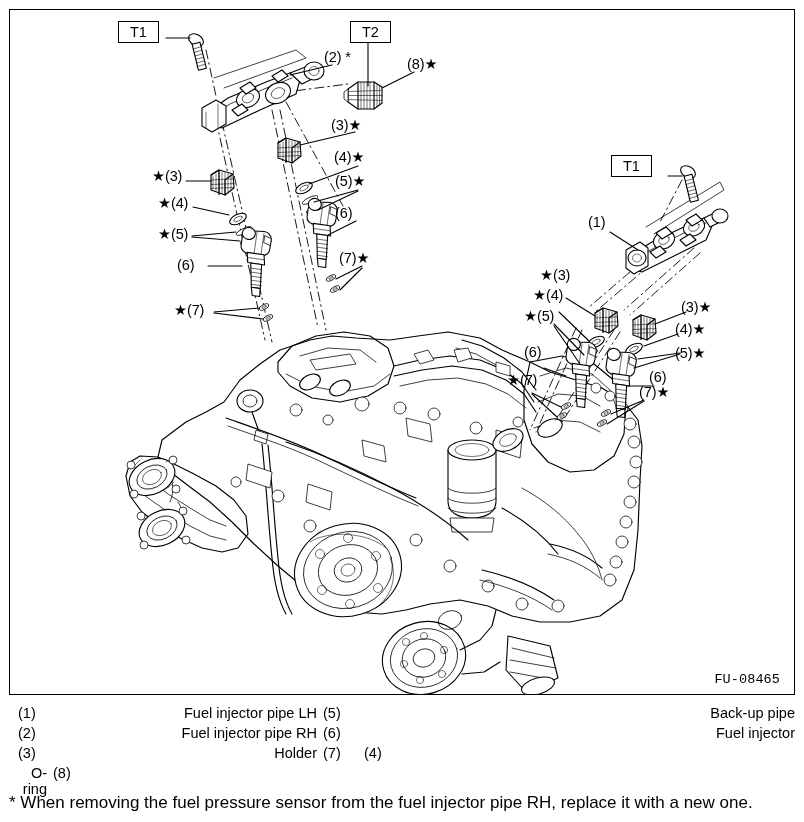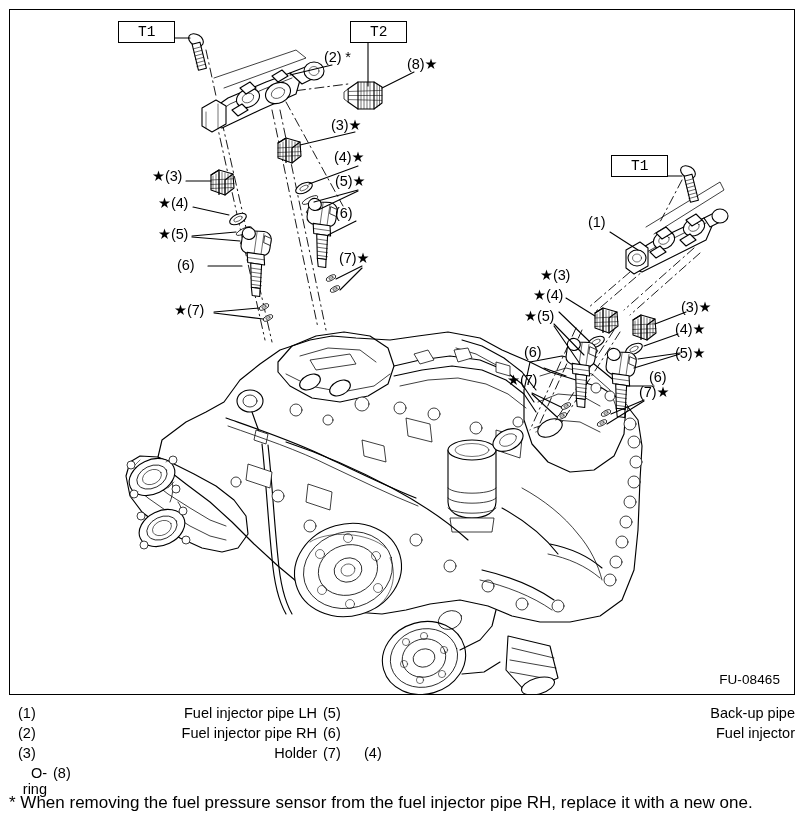--- a/index.html
+++ b/index.html
@@ -43,35 +43,35 @@
     white-space: nowrap;
     letter-spacing: -0.1px;
   }
 
   
   .toolbox {
     position: absolute;
     border: 1.6px solid #000;
     background: #fff;
     font-size: 14.5px;
-    font-family: Liberation Mono, monospace;
+    font-family: Liberation Sans, sans-serif;
     display: flex;
     align-items: center;
     justify-content: center;
-    padding: 2px 19px;
+    padding: 2px 11px;
     color: #000;
   }
 
   
   #figure-id {
     position: absolute;
     right: 14px;
     bottom: 7px;
     font-size: 13.5px;
-    font-family: Liberation Sans, sans-serif;
+    font-family: Liberation Mono, monospace;
     letter-spacing: 0.1px;
   }
 
   
   #legend {
     position: absolute;
     left: 9px;
     top: 705px;
     width: 786px;
     font-size: 14.5px;

